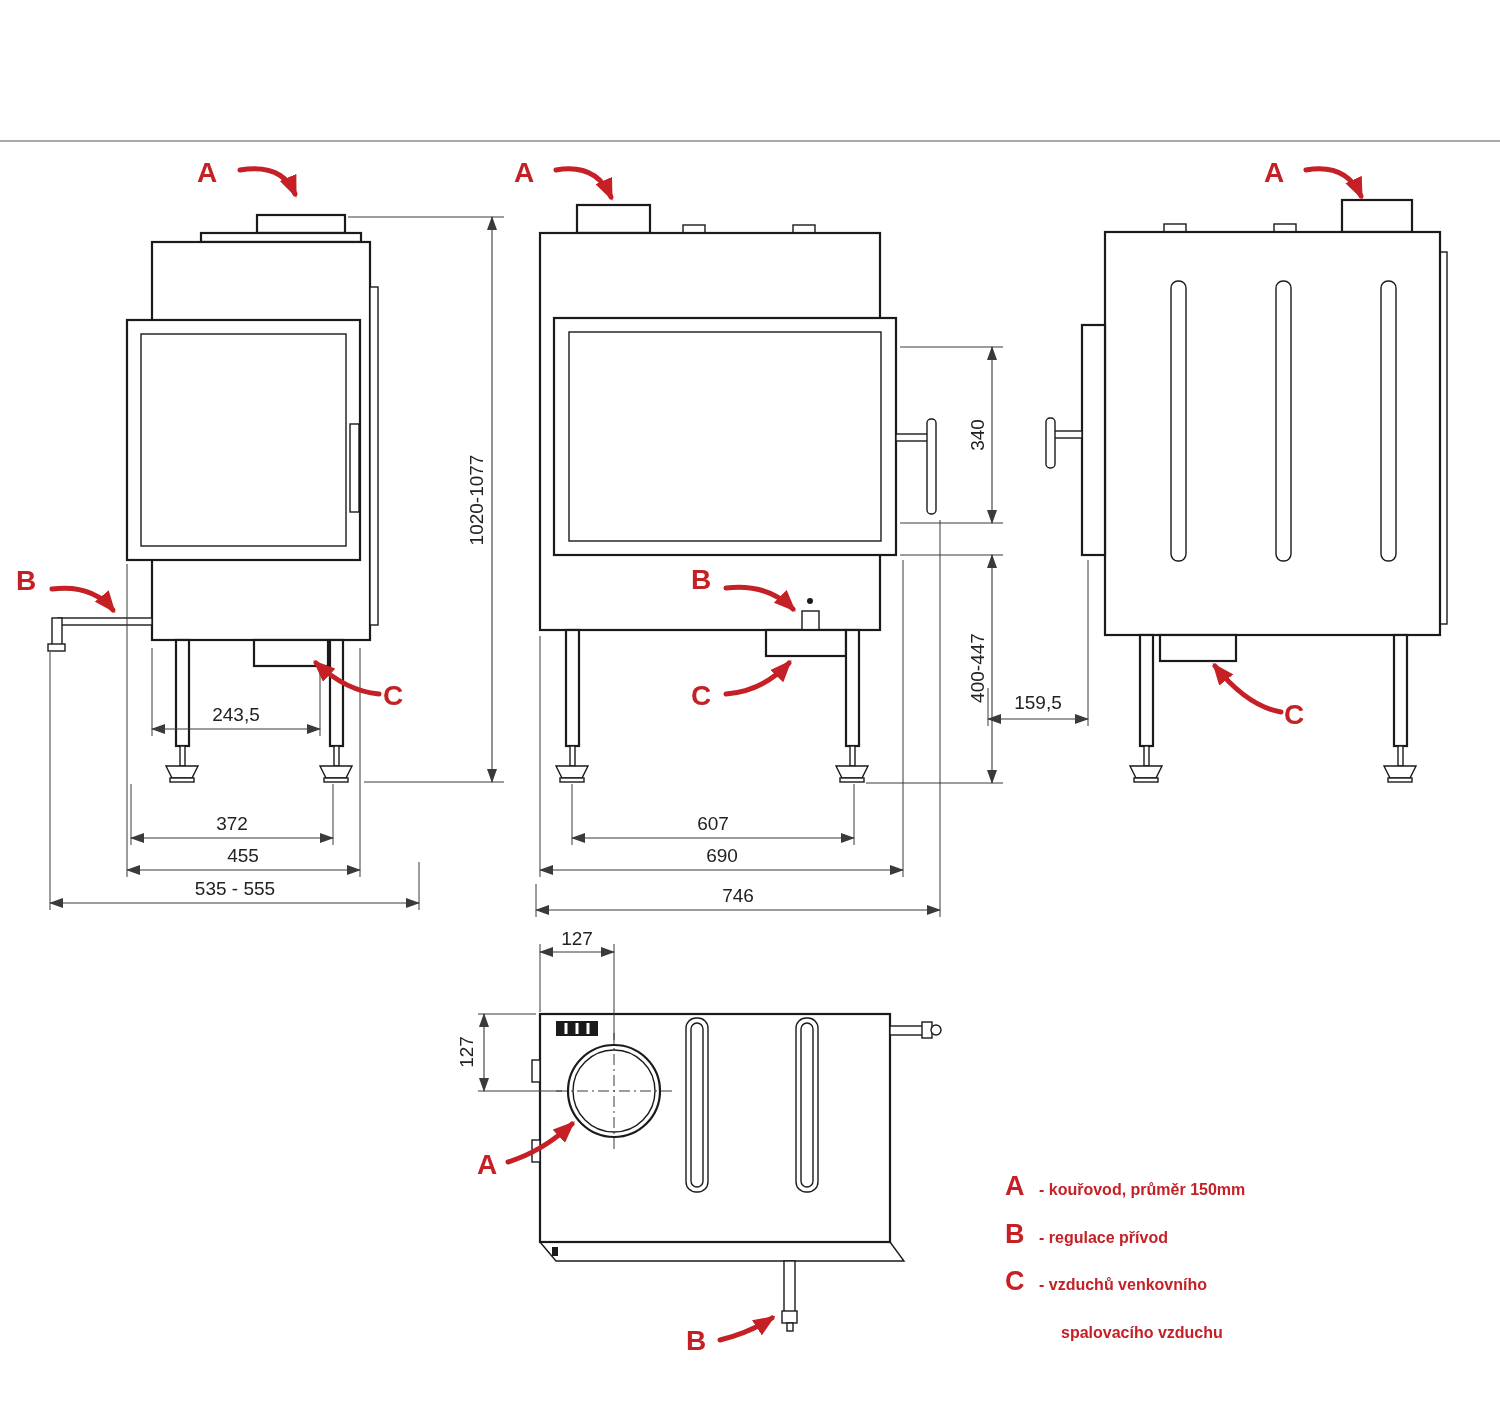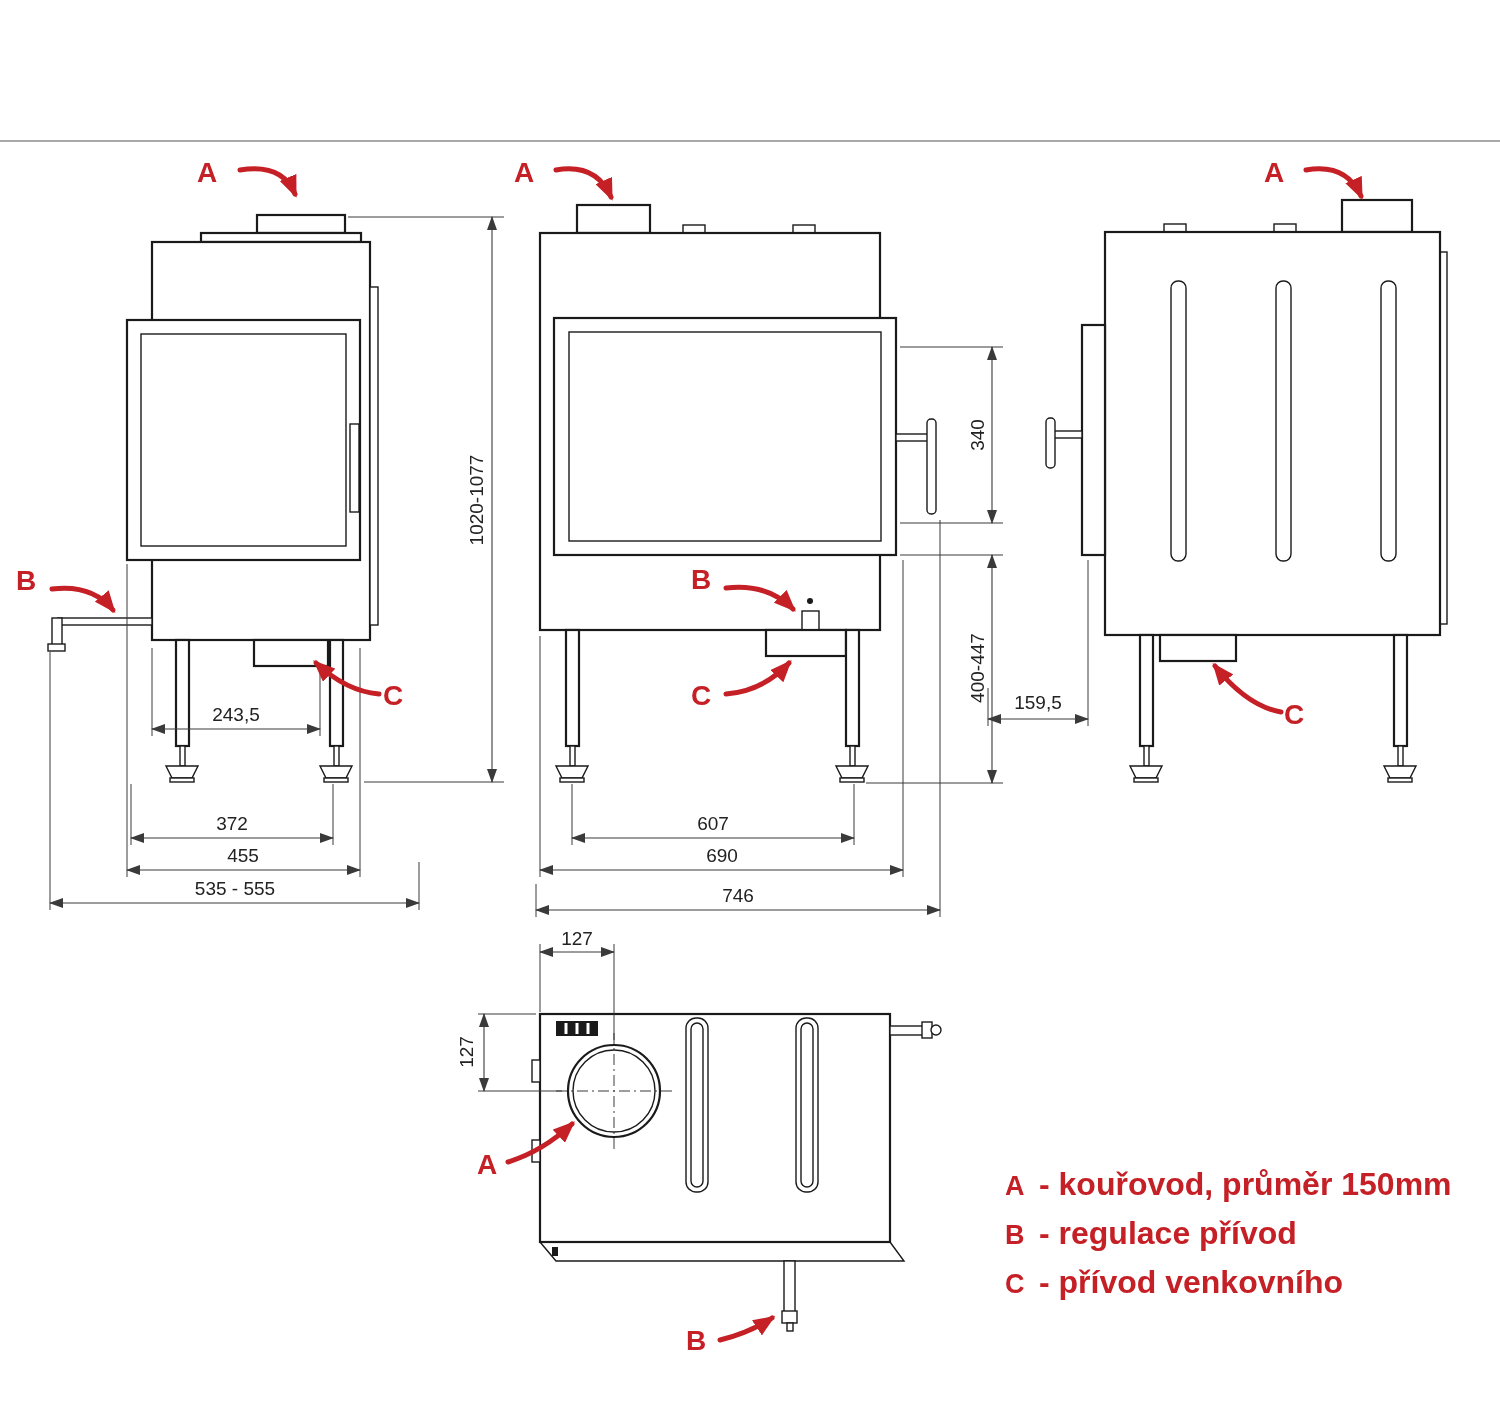--- a/index.html
+++ b/index.html
@@ -19,21 +19,21 @@
   .cl { fill:none; stroke:#3a3a3a; stroke-width:1; stroke-dasharray:11 4 2 4; }
   .dt { font:19px "Liberation Sans", sans-serif; fill:#222; }
   .co { font:700 28px "Liberation Sans", sans-serif; fill:var(--accent,#c42026); }
   .ra { fill:none; stroke:var(--accent,#c42026); stroke-width:5; stroke-linecap:round; }
   .divider { stroke:#a9a9a9; stroke-width:2; }
 
   
   .legend { position:absolute; left:1005px; top:1164px; color:var(--accent,#c42026); font-weight:bold; }
   .legend-row { display:flex; align-items:baseline; margin-bottom:8px; line-height:1.28; }
   .legend-key { font-size:27px; width:34px; flex:0 0 34px; }
-  .legend-text { font-size:32px; white-space:nowrap; }
+  .legend-text { font-size:16px; white-space:nowrap;margin-top:16px; }
   .legend-row.indent .legend-text { padding-left:22px; }
 </style>
 </head>
 <body>
 
 <div class="canvas">
 
 <svg width="1500" height="1427" viewBox="0 0 1500 1427">
   <defs>
     <marker id="da" markerUnits="userSpaceOnUse" markerWidth="14" markerHeight="10" refX="13" refY="5" orient="auto-start-reverse">
@@ -249,17 +249,21 @@
     <div class="legend-row">
       <span class="legend-key">A</span>
       <span class="legend-text">- kouřovod, průměr 150mm</span>
     </div>
     <div class="legend-row">
       <span class="legend-key">B</span>
       <span class="legend-text">- regulace přívod</span>
     </div>
     <div class="legend-row">
       <span class="legend-key">C</span>
-      <span class="legend-text">- přívod venkovního</span>
+      <span class="legend-text">- vzduchů venkovního</span>
+    </div>
+    <div class="legend-row indent">
+      <span class="legend-key"></span>
+      <span class="legend-text">spalovacího vzduchu</span>
     </div>
   </div>
 
 </div>
 
 </body></html>

